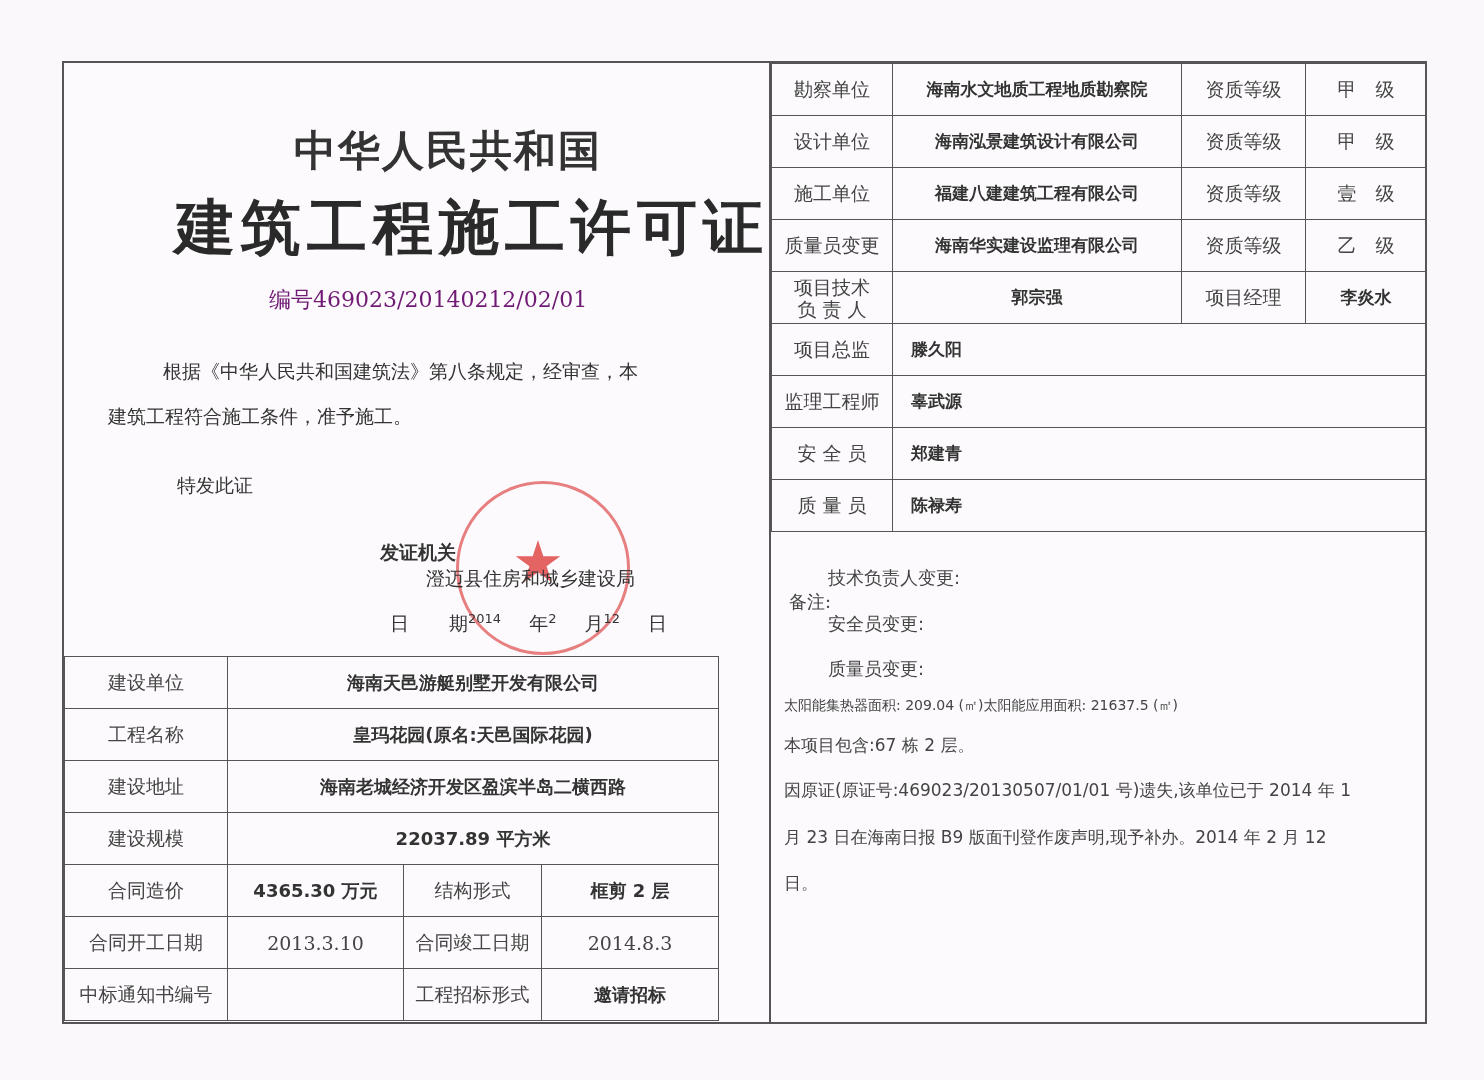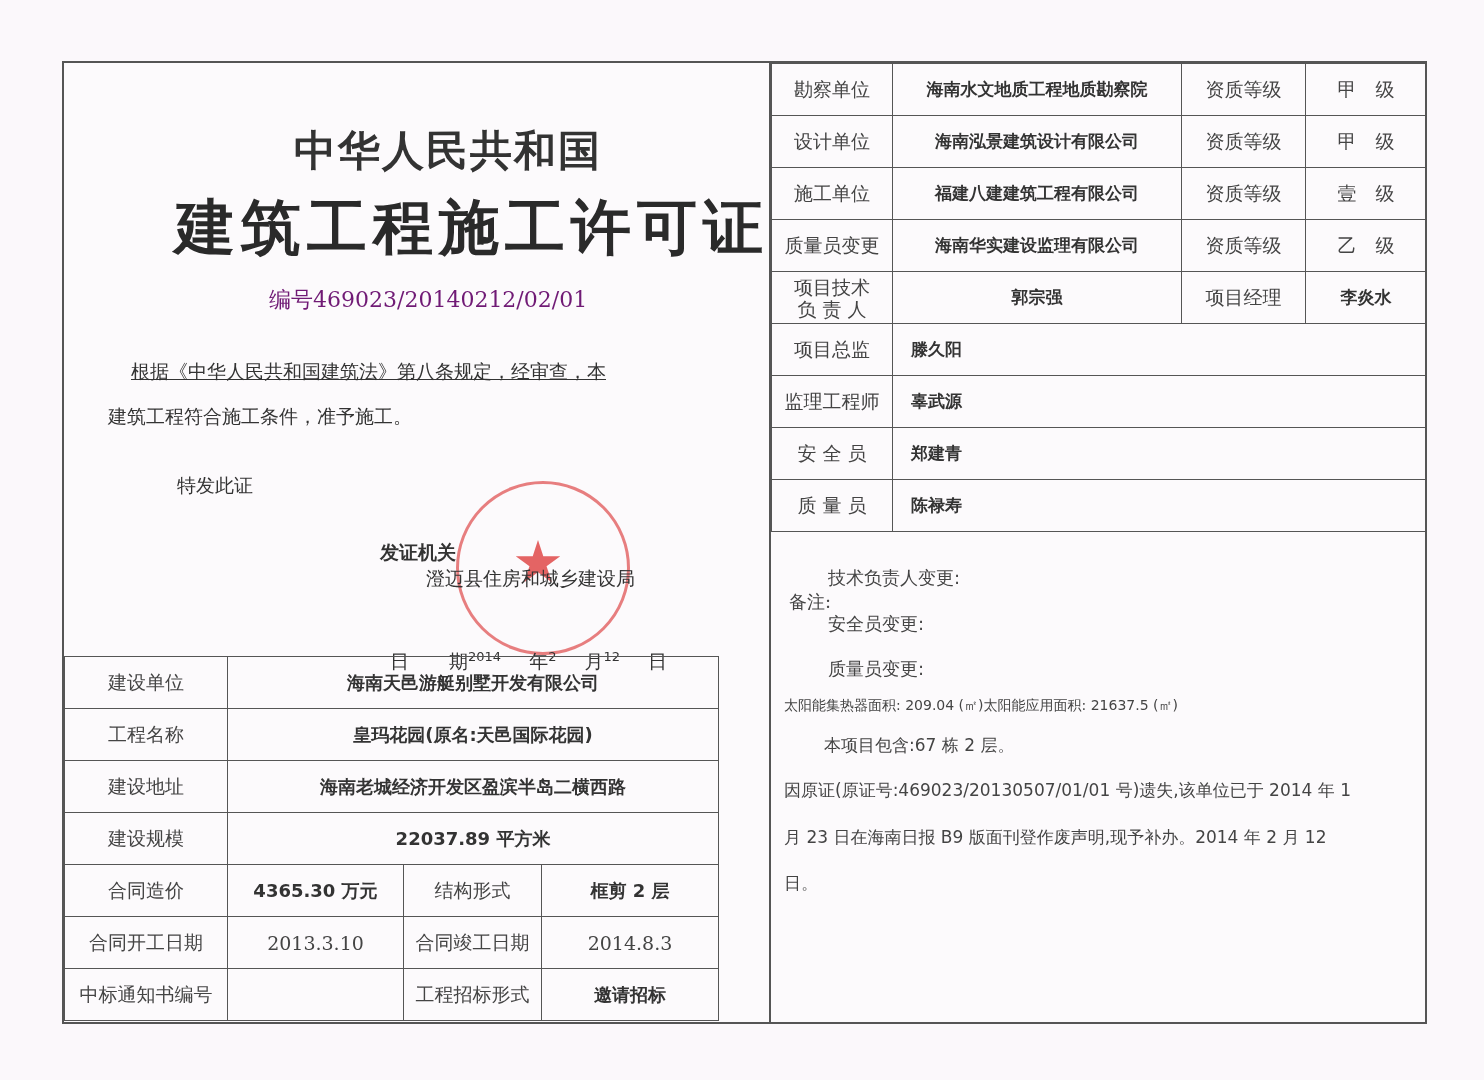--- a/index.html
+++ b/index.html
@@ -27,30 +27,30 @@
 </style>
 </head>
 <body>
 
 <div id="left" class="page">
   <div class="abs title1">中华人民共和国</div>
   <div class="abs title2">建筑工程施工许可证</div>
   <div class="abs serial">
     <span>编号</span><span>469023/20140212/02/01</span>
   </div>
-  <div class="abs p" style="left:67px;top:296px;text-decoration:underline;">根据《中华人民共和国建筑法》第八条规定，经审查，本</div>
+  <div class="abs p" style="left:99px;top:296px;">根据《中华人民共和国建筑法》第八条规定，经审查，本</div>
   <div class="abs p" style="left:44px;top:341px;">建筑工程符合施工条件，准予施工。</div>
   <div class="abs p" style="left:113px;top:410px;">特发此证</div>
 
   <div class="abs seal"></div>
   <div class="abs star">★</div>
 
   <div class="abs p" style="left:316px;top:477px;font-weight:bold;">发证机关</div>
   <div class="abs p" style="left:362px;top:503px;">澄迈县住房和城乡建设局</div>
-  <div class="abs p" style="left:326px;top:548px;margin-top:38px;">
+  <div class="abs p" style="left:326px;top:548px;">
     <span>日</span>
     <span style="margin-left:34px">期</span><sup>2014</sup>
     <span style="margin-left:22px">年</span><sup>2</sup>
     <span style="margin-left:22px">月</span><sup>12</sup>
     <span style="margin-left:22px">日</span>
   </div>
 
   <table class="lt">
     <colgroup>
         <col style="width:163px">
@@ -157,18 +157,18 @@
     </tr>
   </tbody>
     </table>
 
   <div class="notes">
     <div style="left:18px;top:487px;font-family:'DejaVu Serif',serif;margin-top:40px;">备注:</div>
     <div style="left:57px;top:503px;">技术负责人变更:</div>
     <div style="left:57px;top:549px;">安全员变更:</div>
     <div style="left:57px;top:594px;">质量员变更:</div>
     <div style="left:13px;top:634px;font-size:14px;">太阳能集热器面积: 209.04 (㎡)太阳能应用面积: 21637.5 (㎡)</div>
-    <div style="left:13px;top:671px;font-size:17px;margin-left:40px;">本项目包含:67 栋 2 层。</div>
+    <div style="left:13px;top:671px;font-size:17px;">本项目包含:67 栋 2 层。</div>
     <div style="left:13px;top:716px;font-size:17px;white-space:nowrap;">因原证(原证号:469023/20130507/01/01 号)遗失,该单位已于 2014 年 1</div>
     <div style="left:13px;top:763px;font-size:17px;white-space:nowrap;">月 23 日在海南日报 B9 版面刊登作废声明,现予补办。2014 年 2 月 12</div>
     <div style="left:13px;top:809px;font-size:17px;">日。</div>
   </div>
 </div>
 
 </body></html>

